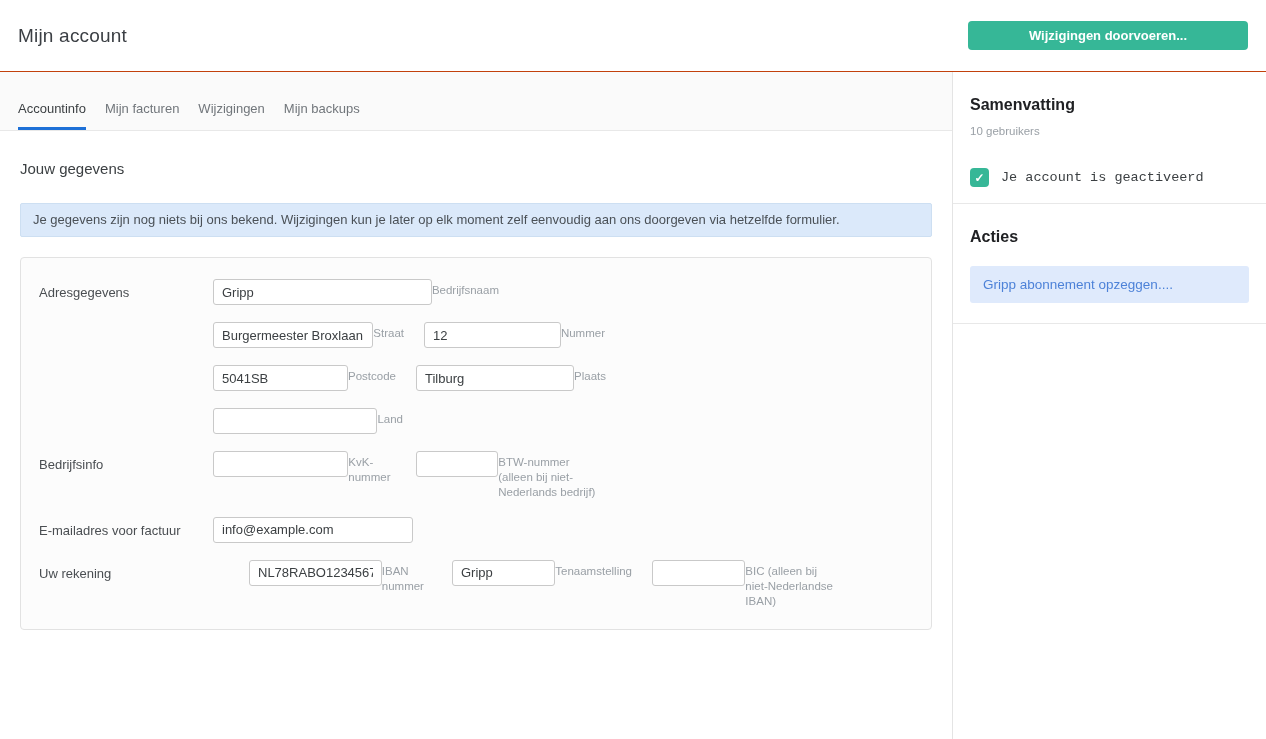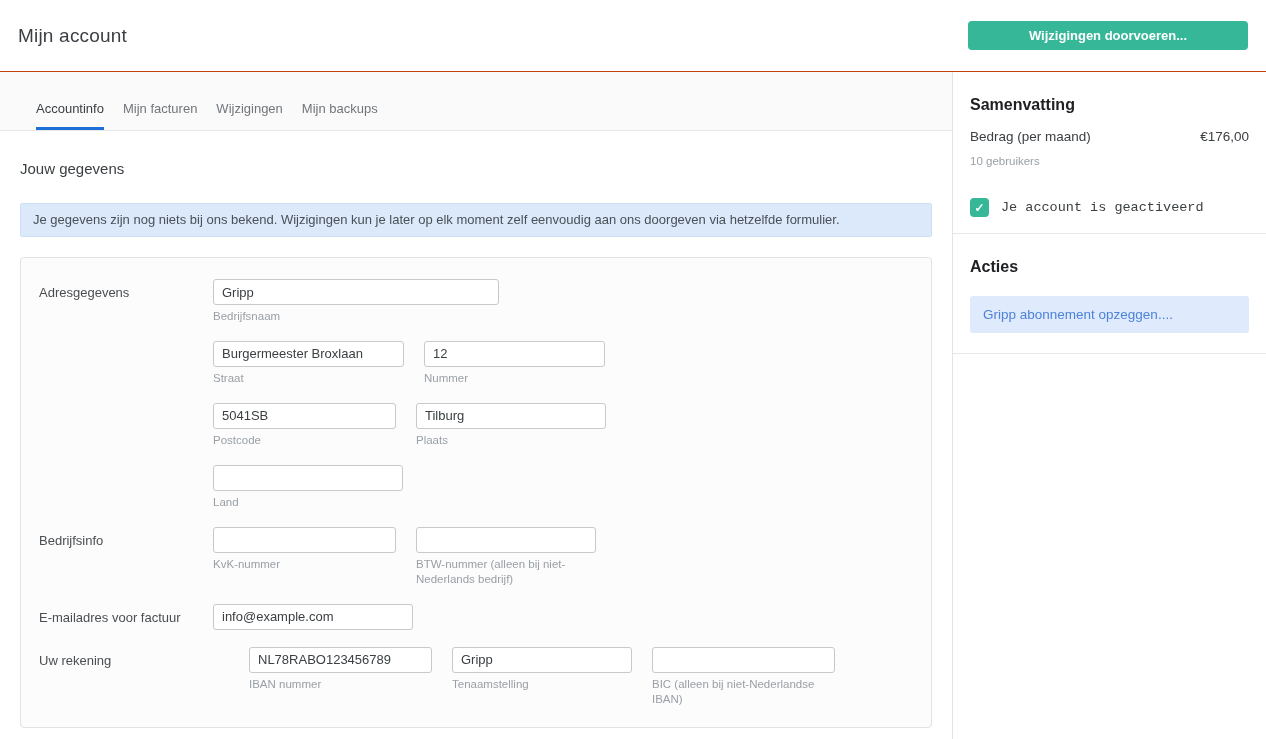--- a/index.html
+++ b/index.html
@@ -20,21 +20,21 @@
     background:var(--accent-green,#36b797); color:#fff;
     font-family:inherit; font-size:13px; font-weight:700; cursor:pointer;
   }
   
   .body { display:flex; height:667px; }
   .main { width:953px; border-right:1px solid #e4e4e4; }
   .sidebar { flex:1; min-width:0; }
   
   .tabs {
     height:59px; background:#fafafa; border-bottom:1px solid #e8e8e8;
-    display:flex; align-items:flex-end; gap:19px; padding:0 36px;
+    display:flex; align-items:flex-end; gap:19px; padding:0 18px;
   }
   .tab {
     font-size:13px; color:#71767b; padding-bottom:14px; position:relative; cursor:pointer;
     white-space:nowrap;
   }
   .tab.active { color:#3c4043; }
   .tab.active::after {
     content:""; position:absolute; left:0; right:0; bottom:0; height:3px;
     background:var(--tab-active-blue,#1d70d7);
   }
@@ -51,21 +51,21 @@
     margin-top:20px; background:#fcfcfc;
     border:1px solid #e2e2e2; border-radius:4px;
     padding:21px 18px 20px 18px;
   }
   .fgroup { display:flex; margin-bottom:17px; }
   .fgroup:last-child { margin-bottom:0;gap:36px; }
   .flabel { width:174px; flex-shrink:0; font-size:13px; color:#4a4e52; padding-top:6px; }
   .frows { flex:1; }
   .frow { display:flex; gap:20px; margin-bottom:17px; }
   .frow:last-child { margin-bottom:0; }
-  .field { display:flex; flex-direction:column; }
+  .field { display:flex; flex-direction:row; }
   .field input {
     height:26px; border:1px solid #c9c9c9; border-radius:3px; background:#fff;
     padding:0 8px; font-family:inherit; font-size:13px; color:#3c4043; width:100%;
   }
   .helper { margin-top:4px; font-size:11.5px; color:#9aa0a6; line-height:1.3; }
   .helper:empty { display:none; }
   .fw286{width:286px} .fw191{width:191px} .fw183{width:183px}
   .fw181{width:181px} .fw190{width:190px} .fw180{width:180px} .fw172{width:200px}
   
   .side-section { padding:24px 17px 16px 17px; border-bottom:1px solid #e8e8e8; }
@@ -205,24 +205,20 @@
           </div>
 
         </div>
       </div>
     </div>
 
     <div class="sidebar">
 
       <div class="side-section">
         <div class="side-title">Samenvatting</div>
-        <div class="amount-row">
-          <span>Bedrag (per maand)</span>
-          <span>€176,00</span>
-        </div>
         <div class="users-note">10 gebruikers</div>
         <div class="check-row">
           <span class="checkbox"></span>
           <span class="check-label">Je account is geactiveerd</span>
         </div>
       </div>
 
       <div class="side-section actions-section">
         <div class="side-title">Acties</div>
         <button class="btn-blue">Gripp abonnement opzeggen....</button>

